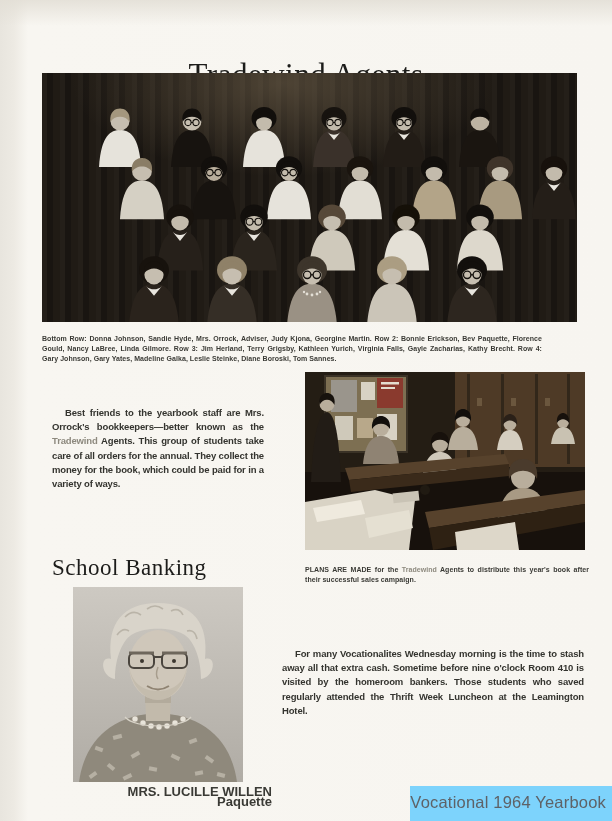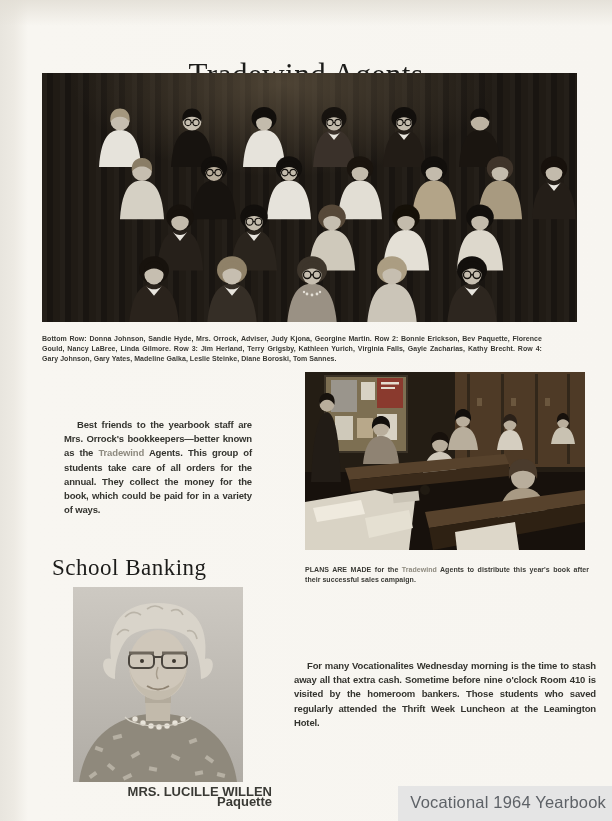--- a/index.html
+++ b/index.html
@@ -35,34 +35,34 @@
   .photo svg{position:absolute;left:0;top:0;display:block;}
   
   .cap{
     font-size:7px;line-height:10px;font-weight:700;color:#3a3a35;
     text-align:justify;letter-spacing:.05px;
   }
   .group-cap{left:42px;top:327px;width:500px;}
   .class-cap{left:305px;top:558px;width:284px;}
   .body-text{
     font-size:9.5px;line-height:14.2px;font-weight:700;color:#34342f;
-    text-align:justify;letter-spacing:-.15px;margin:12px;
+    text-align:justify;letter-spacing:-.15px;margin:0;
   }
   .body-text .ind{display:inline-block;width:13px;}
   .left-article{left:52px;top:406px;width:212px;}
   .left-article p+p{margin-top:0;}
   .right-article{left:282px;top:647px;width:302px;}
   .lite{color:#8d897e;}
   .portrait-cap{left:72px;top:787px;width:200px;text-align:right;
     font-size:13px;line-height:10px;font-weight:700;color:#3a3a35;}
   .portrait-cap .role{font-weight:700;}
   
   .watermark{
-    right:0;bottom:0;background:#e5e5e5;
-    padding:7px 6px 9px 12px;
+    right:0;bottom:0;background:#7dd3fc;
+    padding:7px 6px 9px 0;
     font-size:16.5px;color:#5e6267;letter-spacing:.2px;margin-left:26px;
   }
 </style>
 </head>
 <body>
 
 <h1 class="abs title">Tradewind Agents</h1>
 
 <figure class="photo group-photo">
   <svg width="535" height="249" viewBox="0 0 535 249" aria-hidden="true">

